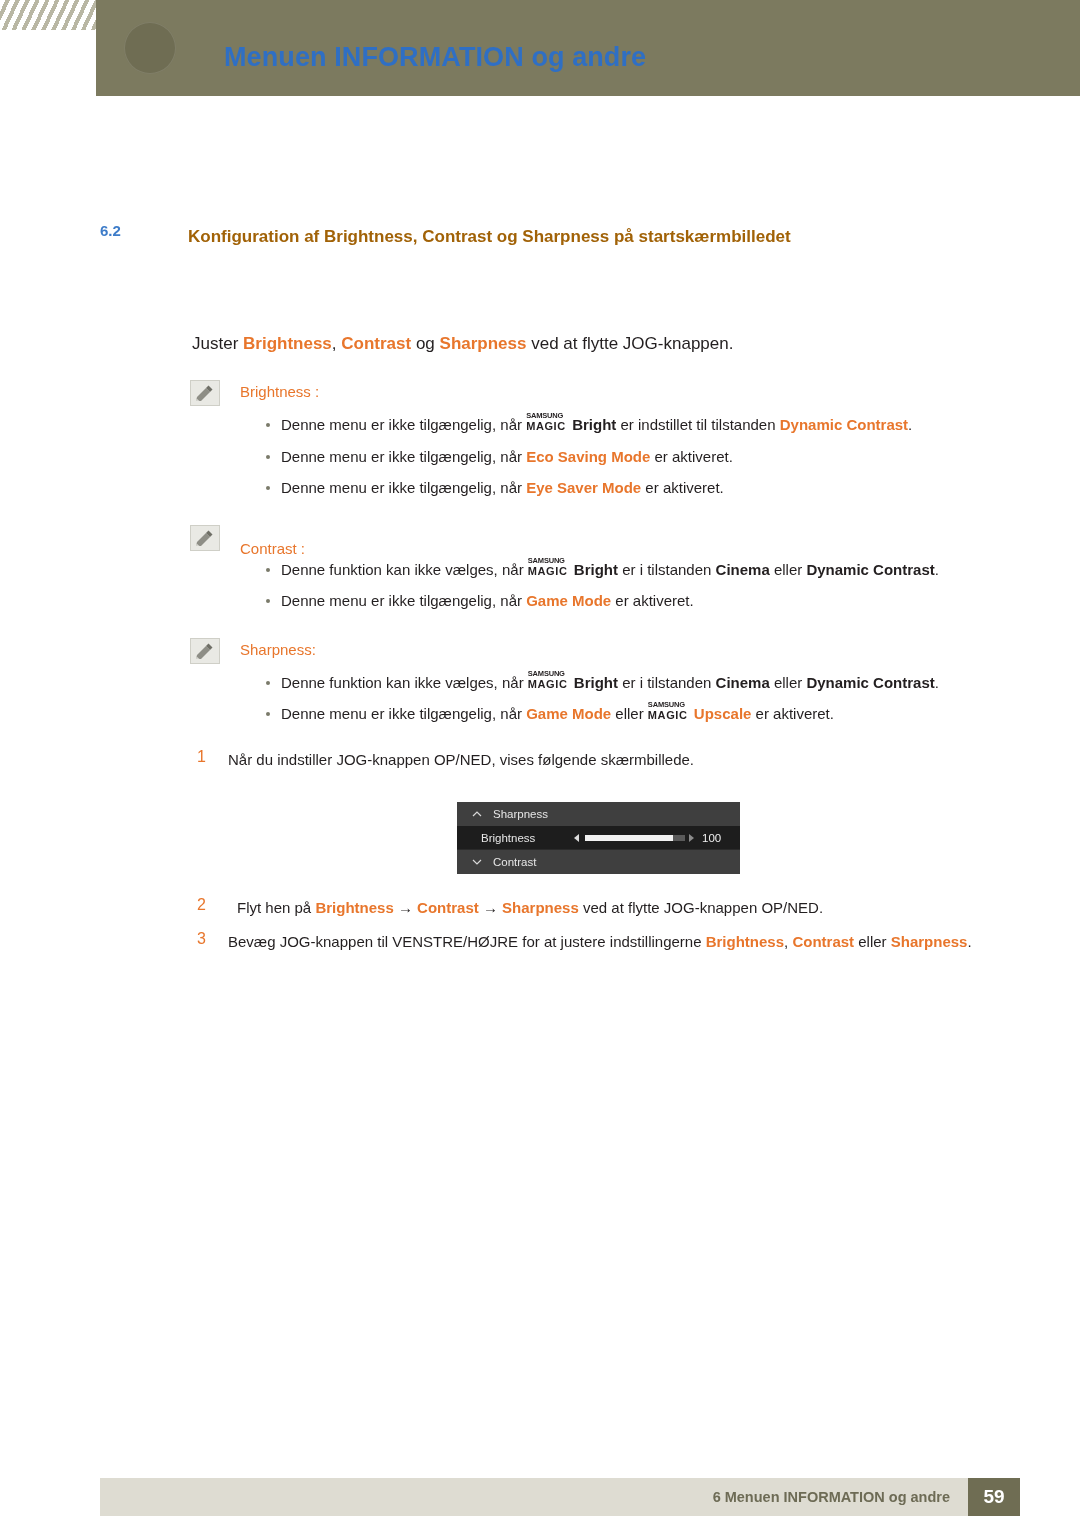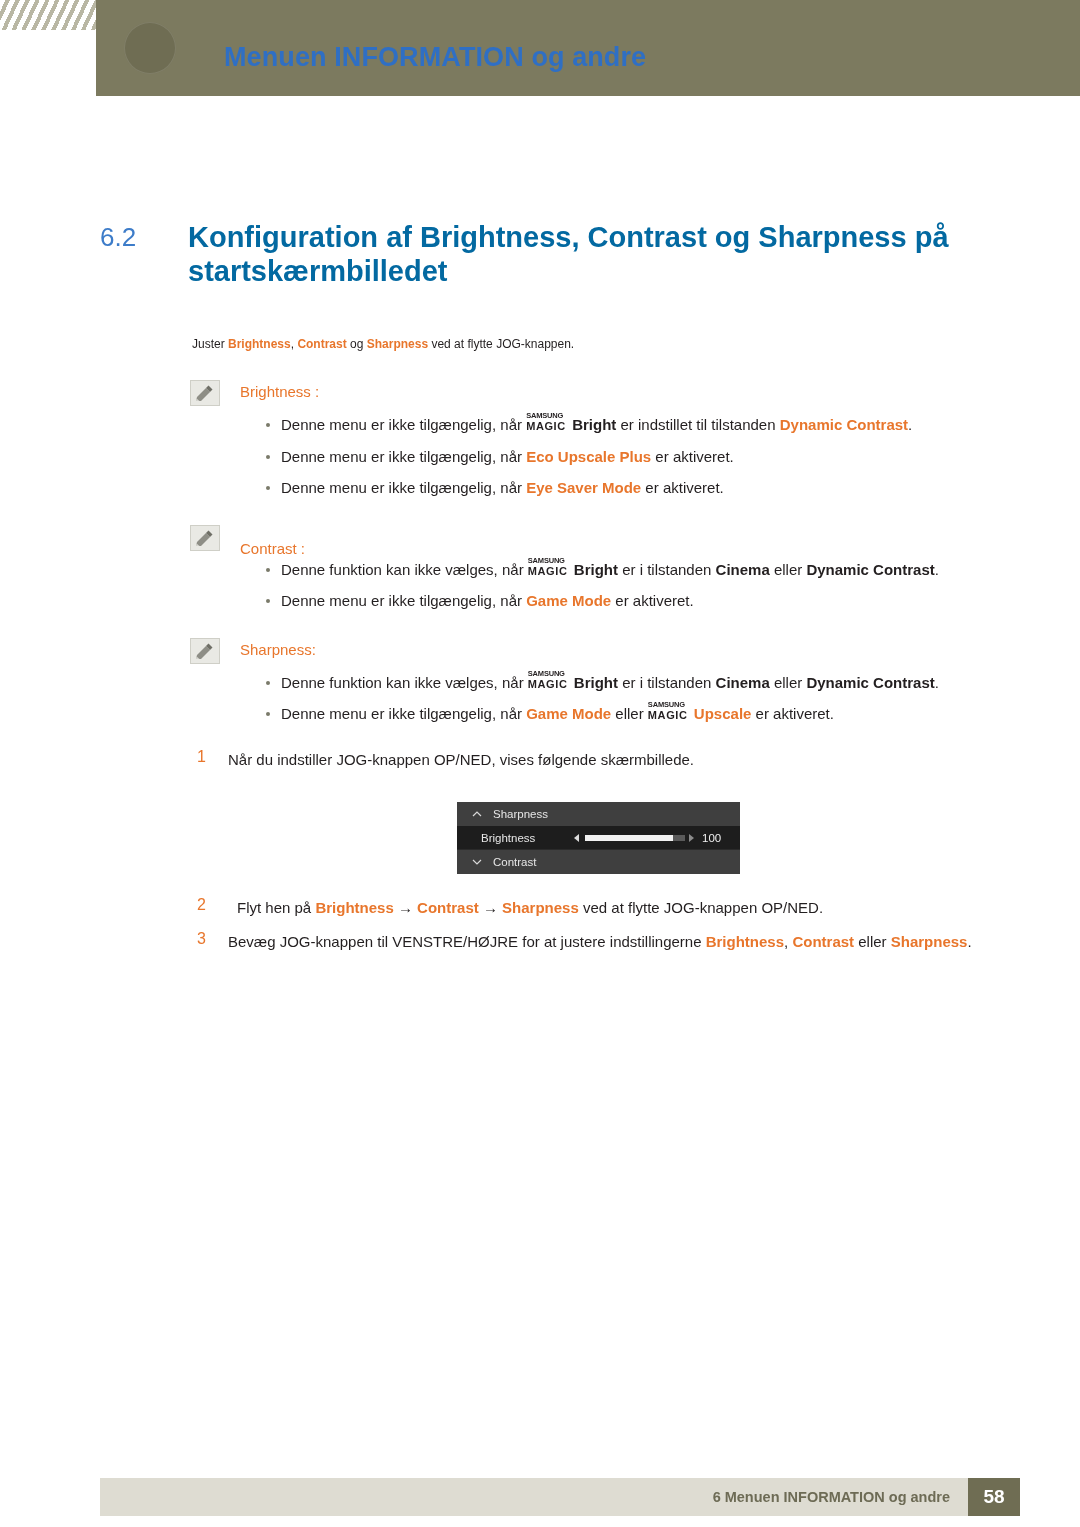--- a/index.html
+++ b/index.html
@@ -81,41 +81,41 @@
     letter-spacing: 0.1px;
     white-space: nowrap;
     text-align: center;
   }
 
   
   .section-num {
     position: absolute;
     left: 100px;
     top: 222px;
-    font-size: 26px;
-    font-weight: normal;
+    font-size: 15px;
+    font-weight: bold;
     color: #3d7cc9;
   }
   .section-title {
     position: absolute;
     left: 188px;
     top: 220px;
     width: 800px;
-    font-size: 29px;
-    font-weight: bold;
-    color: #0369a1;
+    font-size: 17px;
+    font-weight: bold;
+    color: #a16207;
     line-height: 34px;
   }
 
   
   .intro {
     position: absolute;
     left: 192px;
     top: 333px;
-    font-size: 12px;
+    font-size: 17px;
     line-height: 22px;
     color: #231f20;
     white-space: nowrap;
   }
 
   .hl { color: #e8762c; font-weight: bold; }
   .bold { font-weight: bold; }
 
   
   .magic {
@@ -342,21 +342,21 @@
 </div>
 <div class="note-label" style="left:240px; top:383px;">Brightness :</div>
 
 <div class="bullet-dot" style="left:266px; top:423px;"></div>
 <div class="bullet-row" style="left:281px; top:414px;">
   <span>Denne menu er ikke tilgængelig, når </span><span class="magic"><span class="s">SAMSUNG</span><span class="m">MAGIC</span></span><span class="bold">Bright</span><span> er indstillet til tilstanden </span><span class="hl">Dynamic Contrast</span><span>.</span>
 </div>
 
 <div class="bullet-dot" style="left:266px; top:455px;"></div>
 <div class="bullet-row" style="left:281px; top:446px;">
-  <span>Denne menu er ikke tilgængelig, når </span><span class="hl">Eco Upscale Plus</span><span> er aktiveret.</span>
+  <span>Denne menu er ikke tilgængelig, når </span><span class="hl">Eco Saving Mode</span><span> er aktiveret.</span>
 </div>
 
 <div class="bullet-dot" style="left:266px; top:486px;"></div>
 <div class="bullet-row" style="left:281px; top:477px;">
   <span>Denne menu er ikke tilgængelig, når </span><span class="hl">Eye Saver Mode</span><span> er aktiveret.</span>
 </div>
 
 <div class="note-icon" style="left:190px; top:525px;">
   <svg width="20" height="16" viewBox="0 0 20 16" aria-hidden="true">
     <path d="M2 12 L11 3 L15 7 L6 16 L1 16 Z" fill="#8e8e86"></path>
@@ -435,13 +435,13 @@
   <span>Flyt hen på </span><span class="hl">Brightness</span><span> → </span><span class="hl">Contrast</span><span> → </span><span class="hl">Sharpness</span><span> ved at flytte JOG-knappen OP/NED.</span>
 </div>
 
 <div class="step-num" style="left:186px; top:930px;">3</div>
 <div class="step-text" style="left:228px; top:929px; width:790px;">
   <span>Bevæg JOG-knappen til VENSTRE/HØJRE for at justere indstillingerne </span><span class="hl">Brightness</span><span>, </span><span class="hl">Contrast</span><span> eller </span><span class="hl">Sharpness</span><span>.</span>
 </div>
 
 <div class="footer-bar"></div>
 <div class="footer-text">6 Menuen INFORMATION og andre</div>
-<div class="footer-page">58</div>
+<div class="footer-page">59</div>
 
 </body></html>

